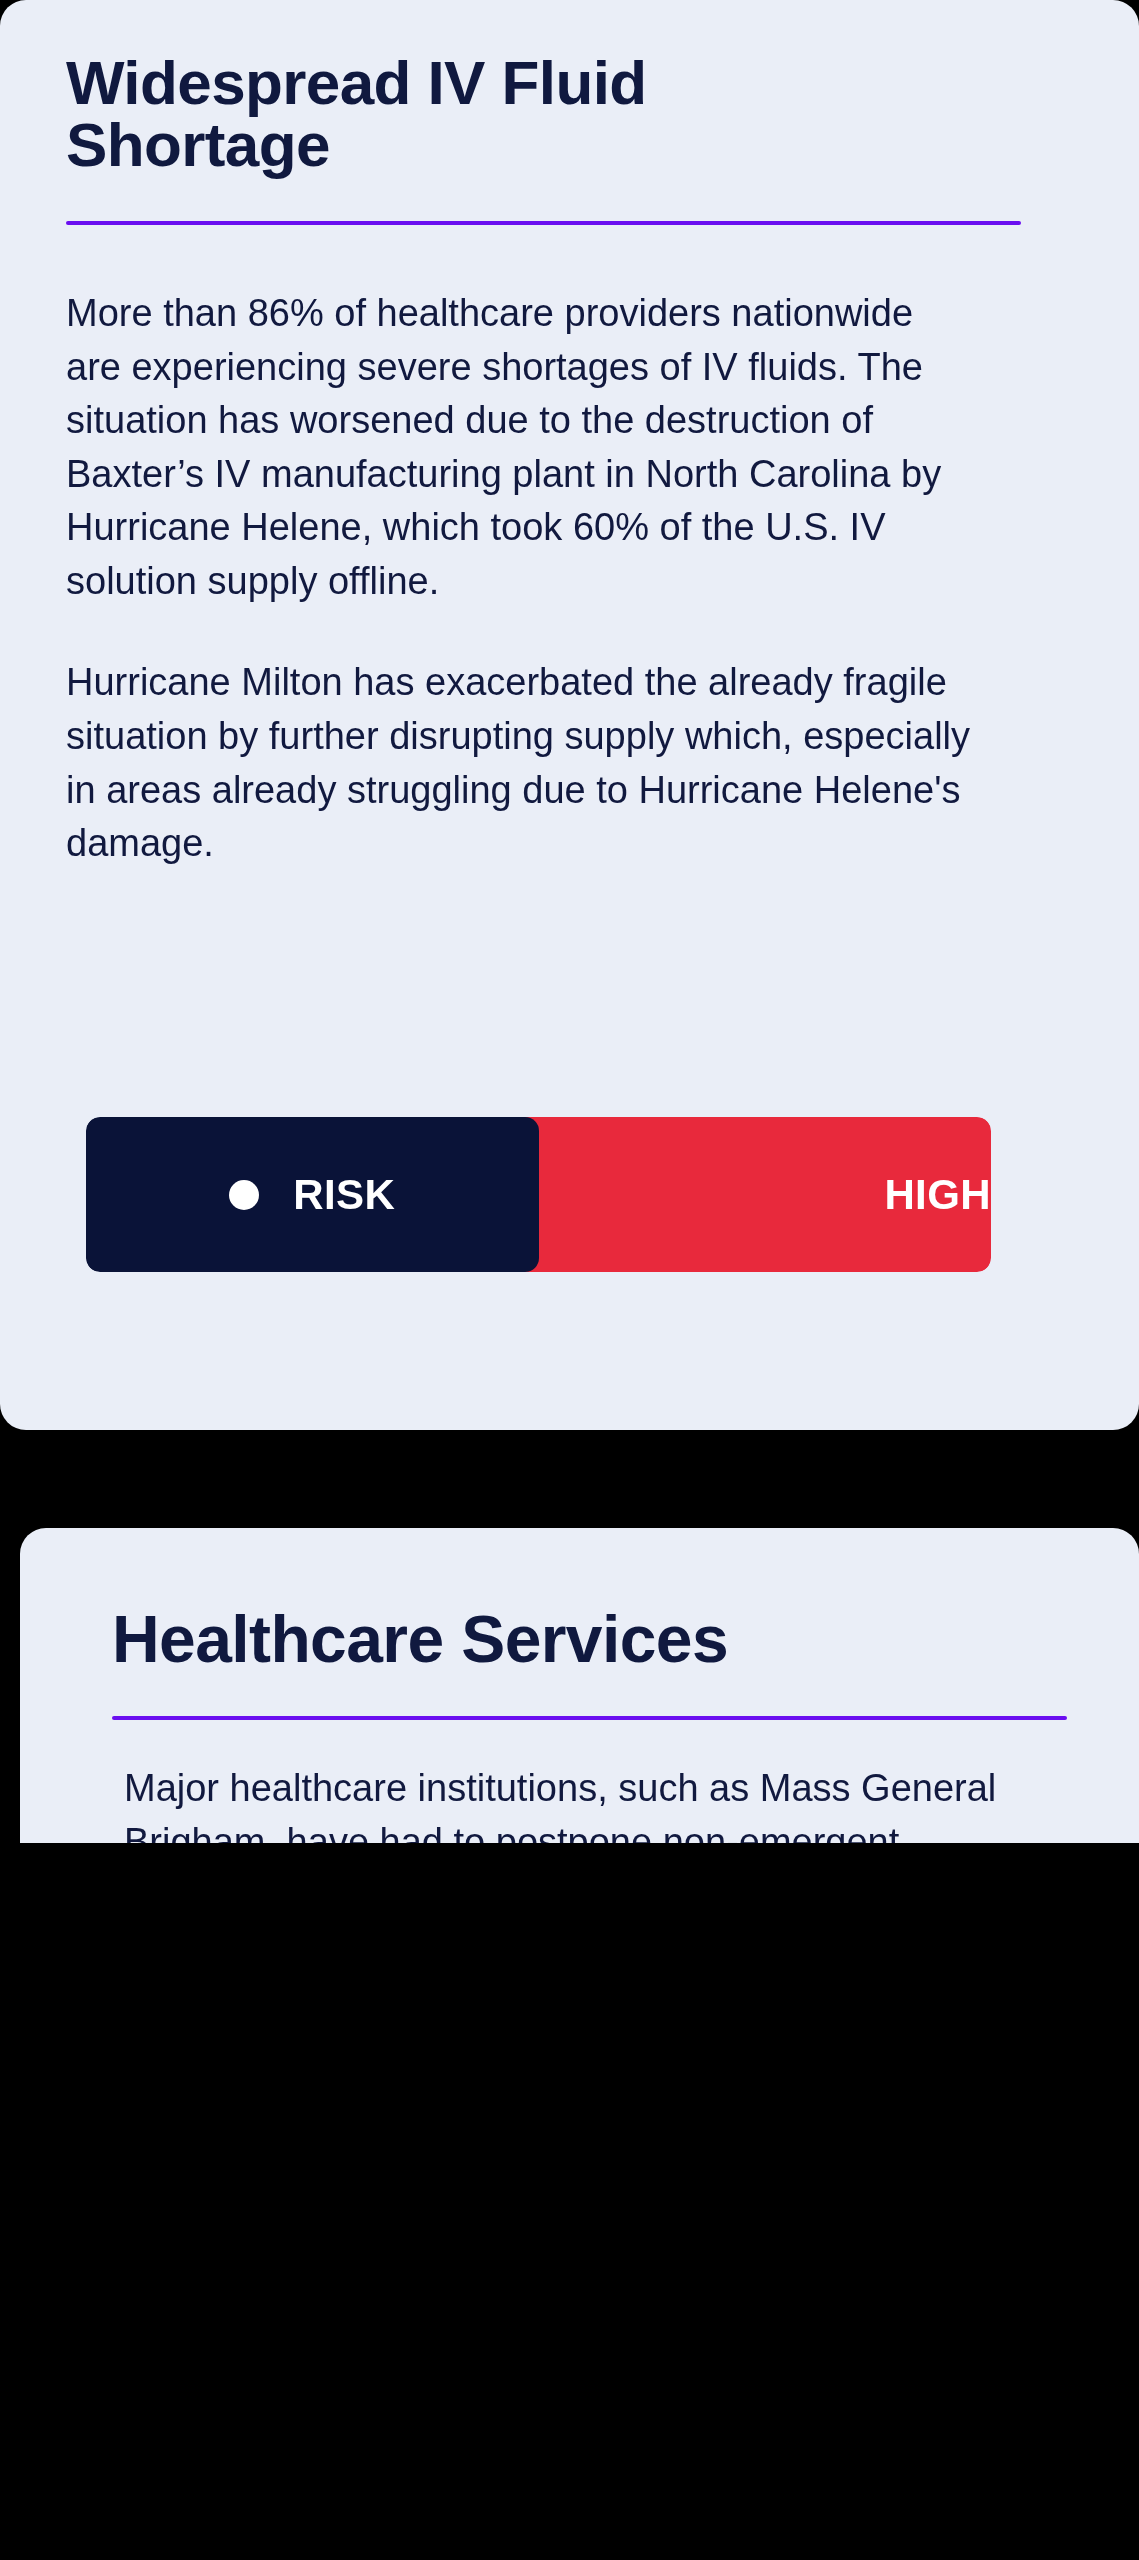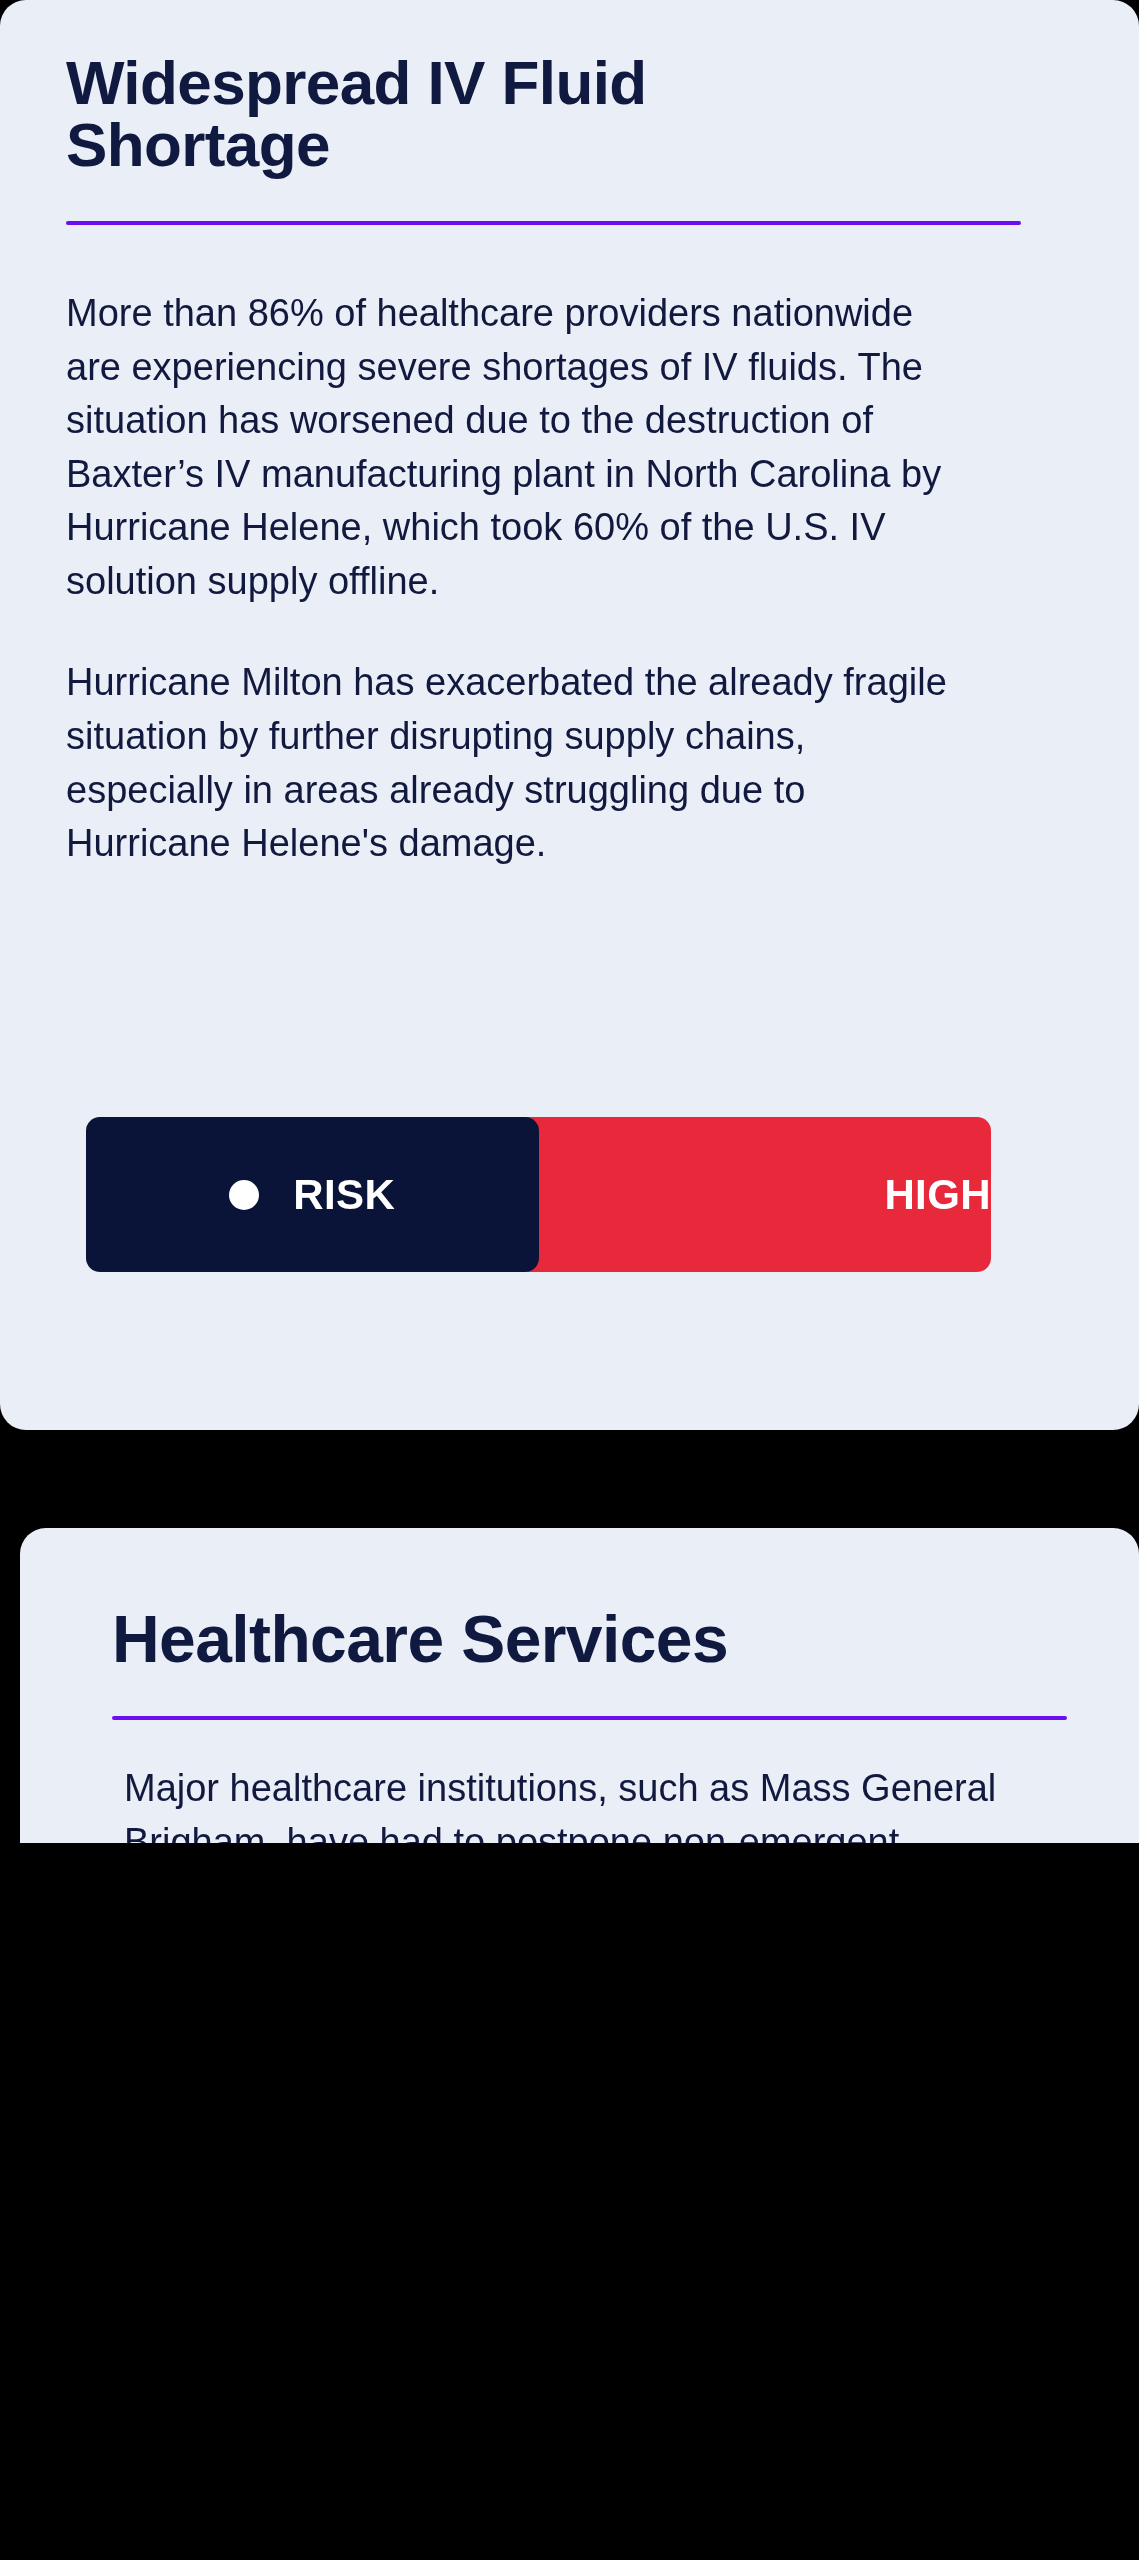--- a/index.html
+++ b/index.html
@@ -90,21 +90,21 @@
 
   .card-one .card-body { margin-top: 62px; max-width: 905px; }
   .card-two .card-body { margin-top: 42px; max-width: 955px; margin-left: 12px; }
 
   .card-body p + p { margin-top: 48px; }
 
   
   .risk-badge {
     display: flex;
     align-items: stretch;
-    border-radius: 8px;
+    border-radius: 14px;
     overflow: hidden;
   }
 
   .card-one .risk-badge {
     position: absolute;
     left: 86px;
     bottom: 158px;
     width: 905px;
     height: 155px;
   }
@@ -190,21 +190,21 @@
 <div class="screen">
 
   <section class="card card-one">
 
     <h1 class="card-title">Widespread IV Fluid Shortage</h1>
 
     <div class="divider"></div>
 
     <div class="card-body">
       <p>More than 86% of healthcare providers nationwide are experiencing severe shortages of IV fluids. The situation has worsened due to the destruction of Baxter’s IV manufacturing plant in North Carolina by Hurricane Helene, which took 60% of the U.S. IV solution supply offline.</p>
-      <p>Hurricane Milton has exacerbated the already fragile situation by further disrupting supply chains, especially in areas already struggling due to Hurricane Helene's damage.</p>
+      <p>Hurricane Milton has exacerbated the already fragile situation by further disrupting supply which, especially in areas already struggling due to Hurricane Helene's damage.</p>
     </div>
 
     <div class="risk-badge">
       <div class="risk-left">
         <span class="risk-dot"></span>
         <span class="risk-label">RISK</span>
       </div>
       <div class="risk-right">
         <span class="risk-value">HIGH</span>
       </div>

